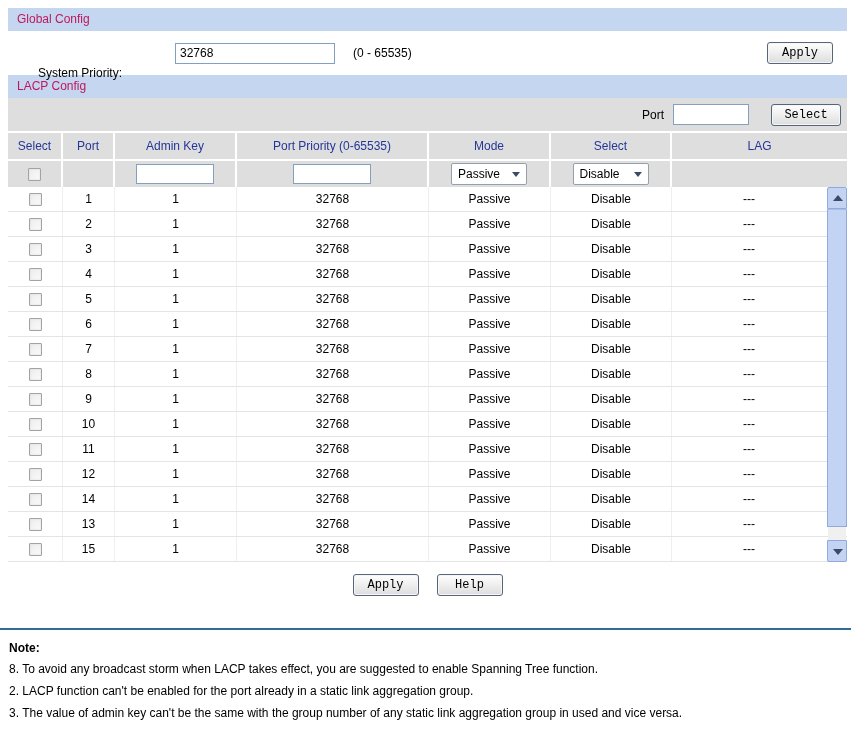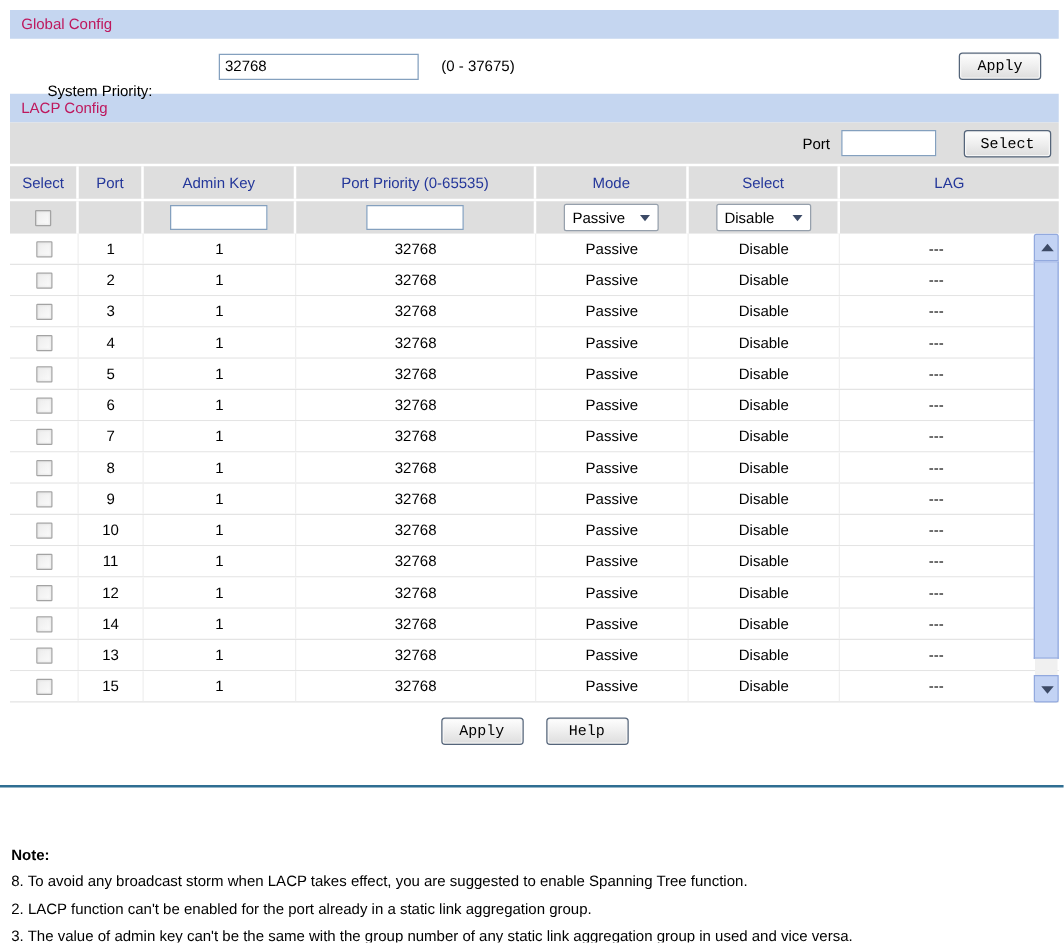--- a/index.html
+++ b/index.html
@@ -103,34 +103,34 @@
   .tri-down {
     position: absolute; left: 5px; top: 8px; width: 0; height: 0;
     border-left: 5px solid transparent; border-right: 5px solid transparent;
     border-top: 6px solid #3C4A66;
   }
   
   .btn-row { width: 839px; margin-top: 12px; display: flex; justify-content: center; }
   .btn-row .btn { margin: 0 9px; min-width: 66px; }
   .note-divider { width: 851px; height: 2px; background: #2F6E92; margin: 32px 0 0 -8px; }
   .note { padding: 8px 0 0 1px; }
-  .note-title { font-weight: bold; line-height: 20px; margin-top: 36px; }
+  .note-title { font-weight: bold; line-height: 20px; }
   .note-line { line-height: 22px; }
 </style>
 </head>
 <body>
 
 <div class="section-bar">
   <span>Global Config</span>
 </div>
 
 <div class="gc-row">
   <div class="gc-label">System Priority:</div>
   <input class="tinput gc-input" type="text" value="32768" style="">
-  <span class="gc-hint">(0 - 37675)</span>
+  <span class="gc-hint">(0 - 65535)</span>
   <button class="btn gc-apply">Apply</button>
 </div>
 
 <div class="section-bar lacp-bar">
   <span>LACP Config</span>
 </div>
 
 <div class="port-row">
   <span class="plabel">Port</span>
   <input class="tinput port-input" type="text" value="" style="">

